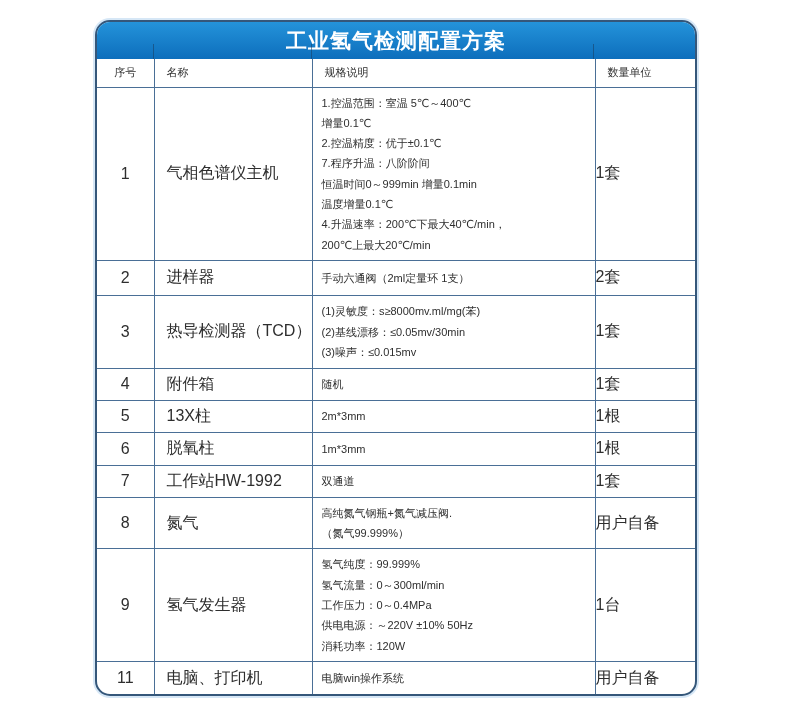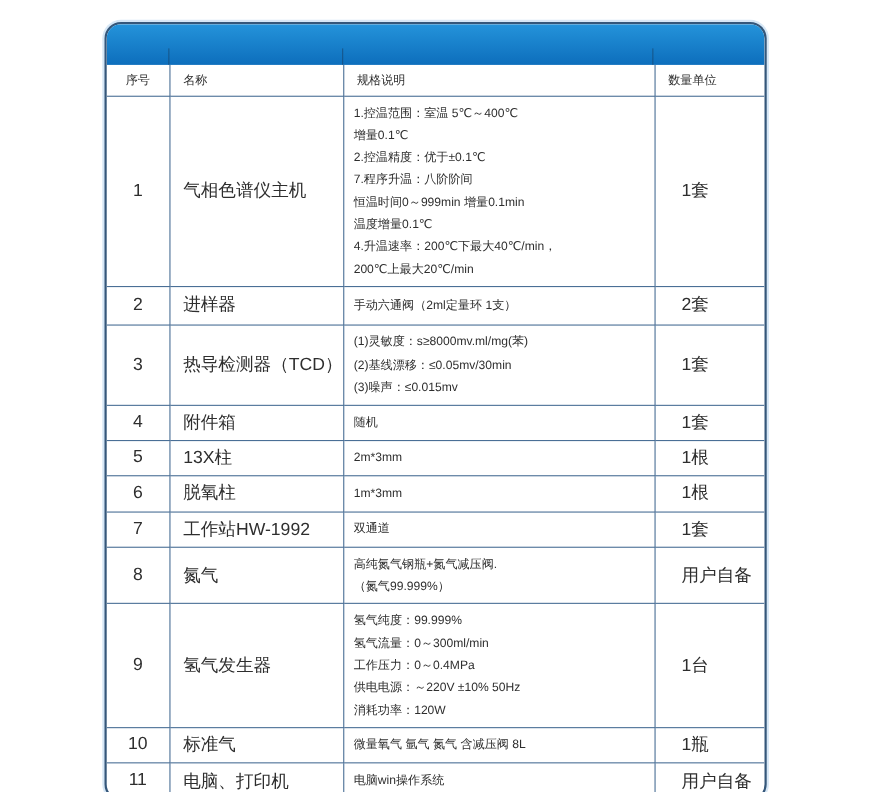--- a/index.html
+++ b/index.html
@@ -49,37 +49,38 @@
   
   tr :first-child{border-left:none;}
   tr :last-child{border-right:none;}
   thead tr :is(th,td){border-top:none;}
   tbody tr:last-child :is(td){border-bottom:none;}
   thead tr{height:28px;}
   th{text-align:left;padding-left:12px;font-size:11px;}
   th.h-no{text-align:center;padding-left:0;}
   td.c-no{text-align:center;}
   td.c-name{padding-left:12px;}
-  td.c-qty{padding-left:24px;}
+  td.c-qty{padding-left:0;}
   td.c-spec{padding:5px 6px 5px 9px;font-size:11px;}
   td.c-spec .spec-line{line-height:20.3px;}
   
   tr.r0{height:165px;} tr.r1{height:35px;} tr.r2{height:73px;}
   tr.r3{height:32px;}  tr.r4{height:32px;} tr.r5{height:33px;}
   tr.r6{height:32px;}  tr.r7{height:48px;} tr.r8{height:105px;}
   tr.r9{height:32px;}  tr.r10{height:33px;}
 </style>
 </head>
 <body>
 
 <div class="sheet">
   <div class="band">
     <div class="band-sep s1"></div>
     <div class="band-sep s2"></div>
     <div class="band-sep s3"></div>
+    <div class="title">工业氢气检测配置方案</div>
   </div>
   <table>
     <colgroup>
       <col style="width:57px">
         <col style="width:158px">
         <col style="width:283px">
         <col style="width:100px">
     </colgroup>
     <thead>
       <tr>
@@ -169,28 +170,20 @@
     <td class="c-name">氢气发生器</td>
     <td class="c-spec">
             <div class="spec-line">氢气纯度：99.999%</div>
             <div class="spec-line">氢气流量：0～300ml/min</div>
             <div class="spec-line">工作压力：0～0.4MPa</div>
             <div class="spec-line">供电电源：～220V ±10% 50Hz</div>
             <div class="spec-line">消耗功率：120W</div>
           </td>
     <td class="c-qty">1台</td>
   </tr>
-        <tr class="r9">
-    <td class="c-no">10</td>
-    <td class="c-name">标准气</td>
-    <td class="c-spec">
-            <div class="spec-line">微量氧气 氩气 氮气 含减压阀 8L</div>
-          </td>
-    <td class="c-qty">1瓶</td>
-  </tr>
         <tr class="r10">
     <td class="c-no">11</td>
     <td class="c-name">电脑、打印机</td>
     <td class="c-spec">
             <div class="spec-line">电脑win操作系统</div>
           </td>
     <td class="c-qty">用户自备</td>
   </tr>
       </tbody>
   </table>

